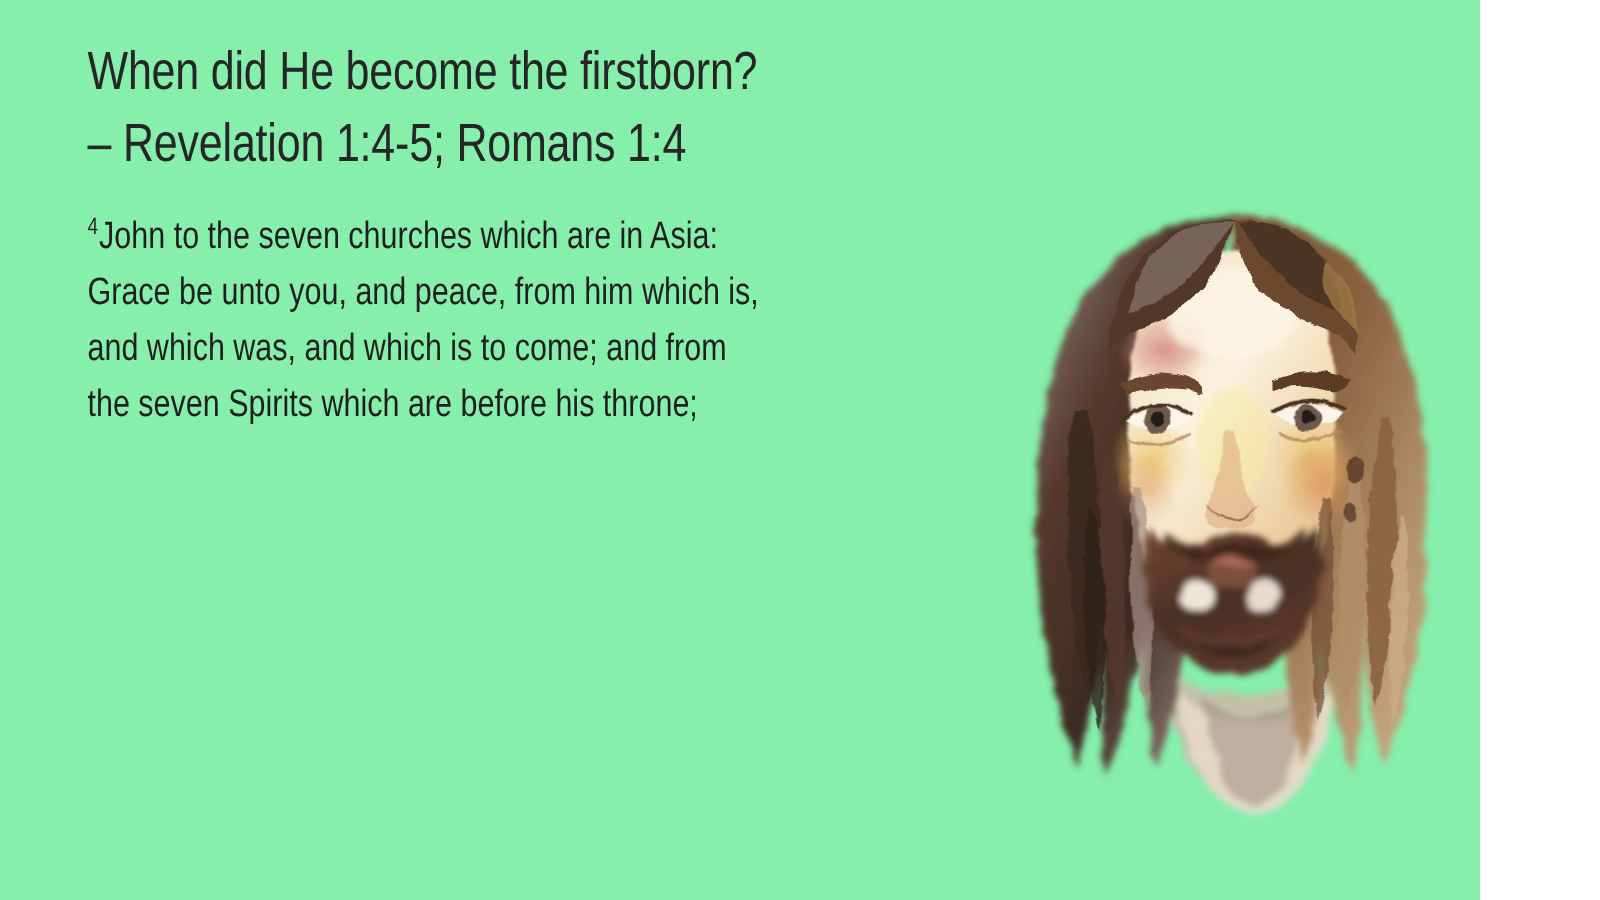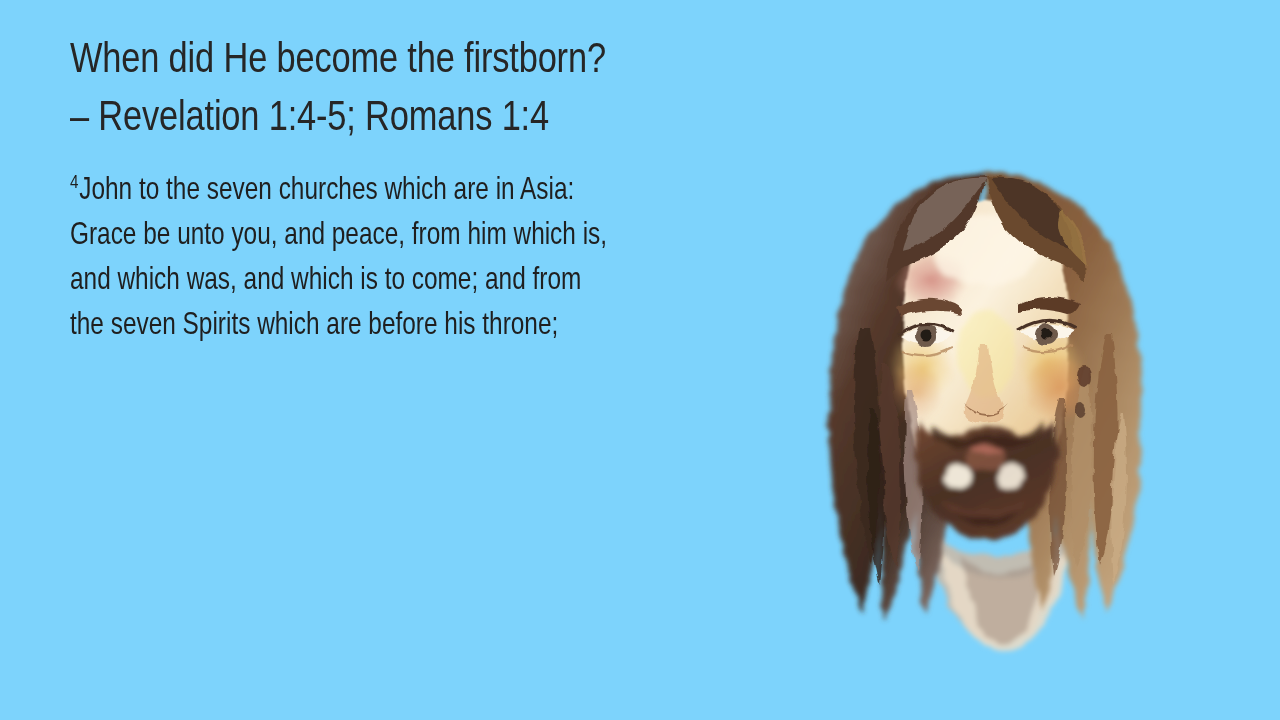--- a/index.html
+++ b/index.html
@@ -6,23 +6,23 @@
   html, body {
     margin: 0;
     padding: 0;
     background: #ffffff;
   }
   body {
     font-family: "Liberation Sans", sans-serif;
   }
   .slide {
     position: relative;
-    width: 1280px;
+    width: 1184px;
     height: 720px;
-    background: #7dd3fc;
+    background: #86efac;
     overflow: hidden;
   }
 
   
   .text-area {
     position: absolute;
     left: 70px;
     top: 28px;
     width: 720px;
   }

